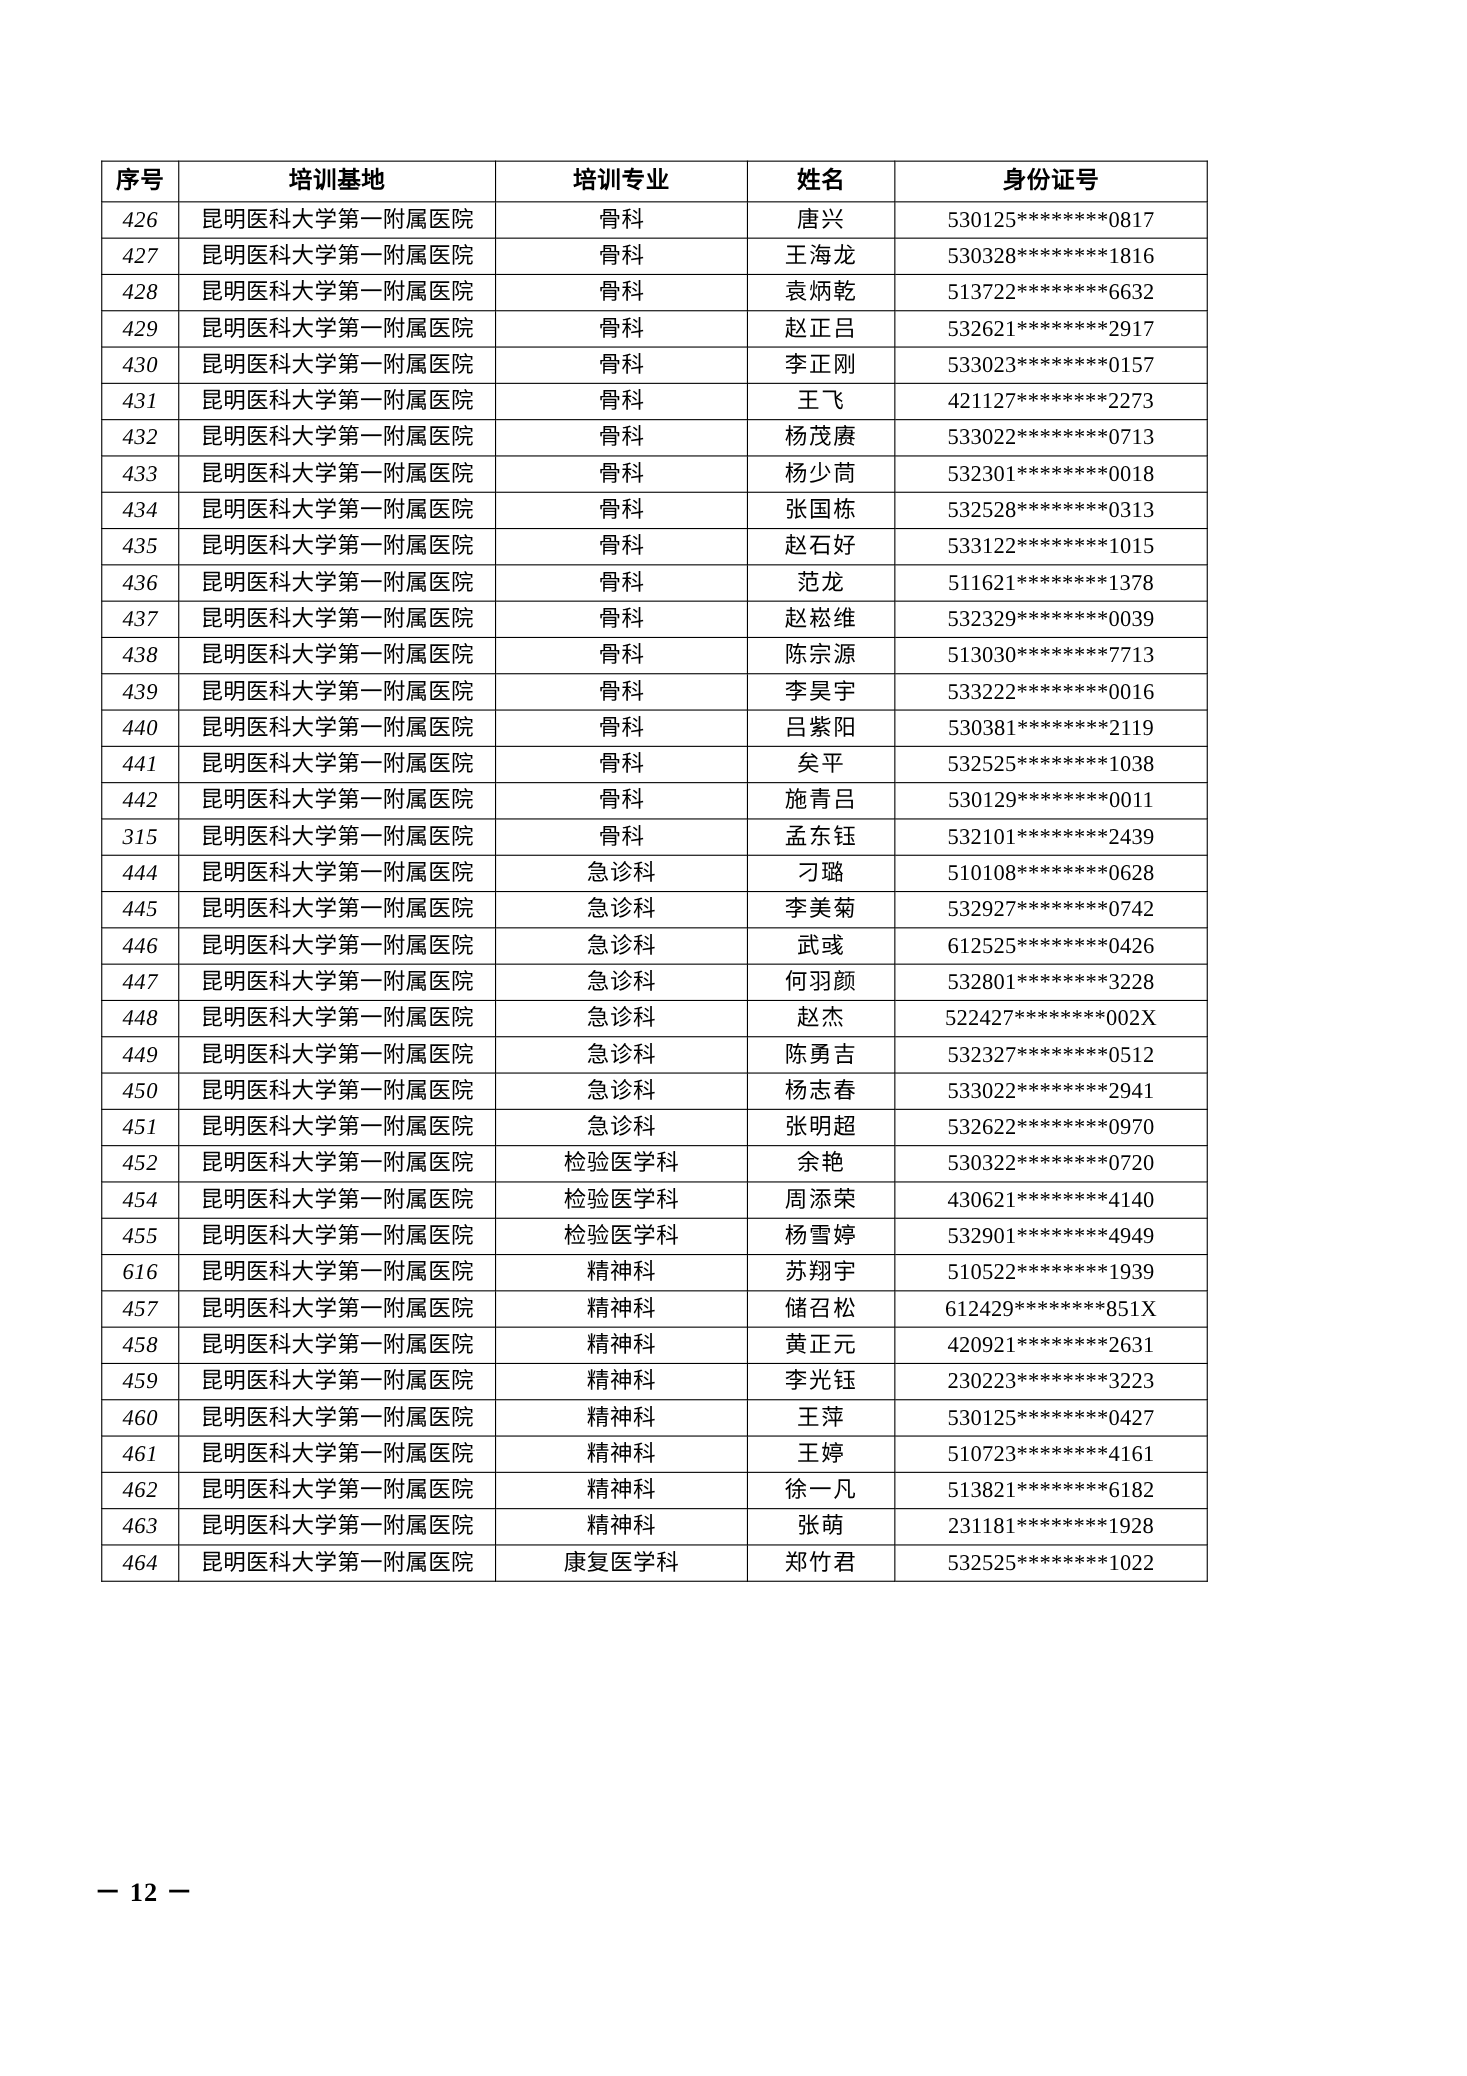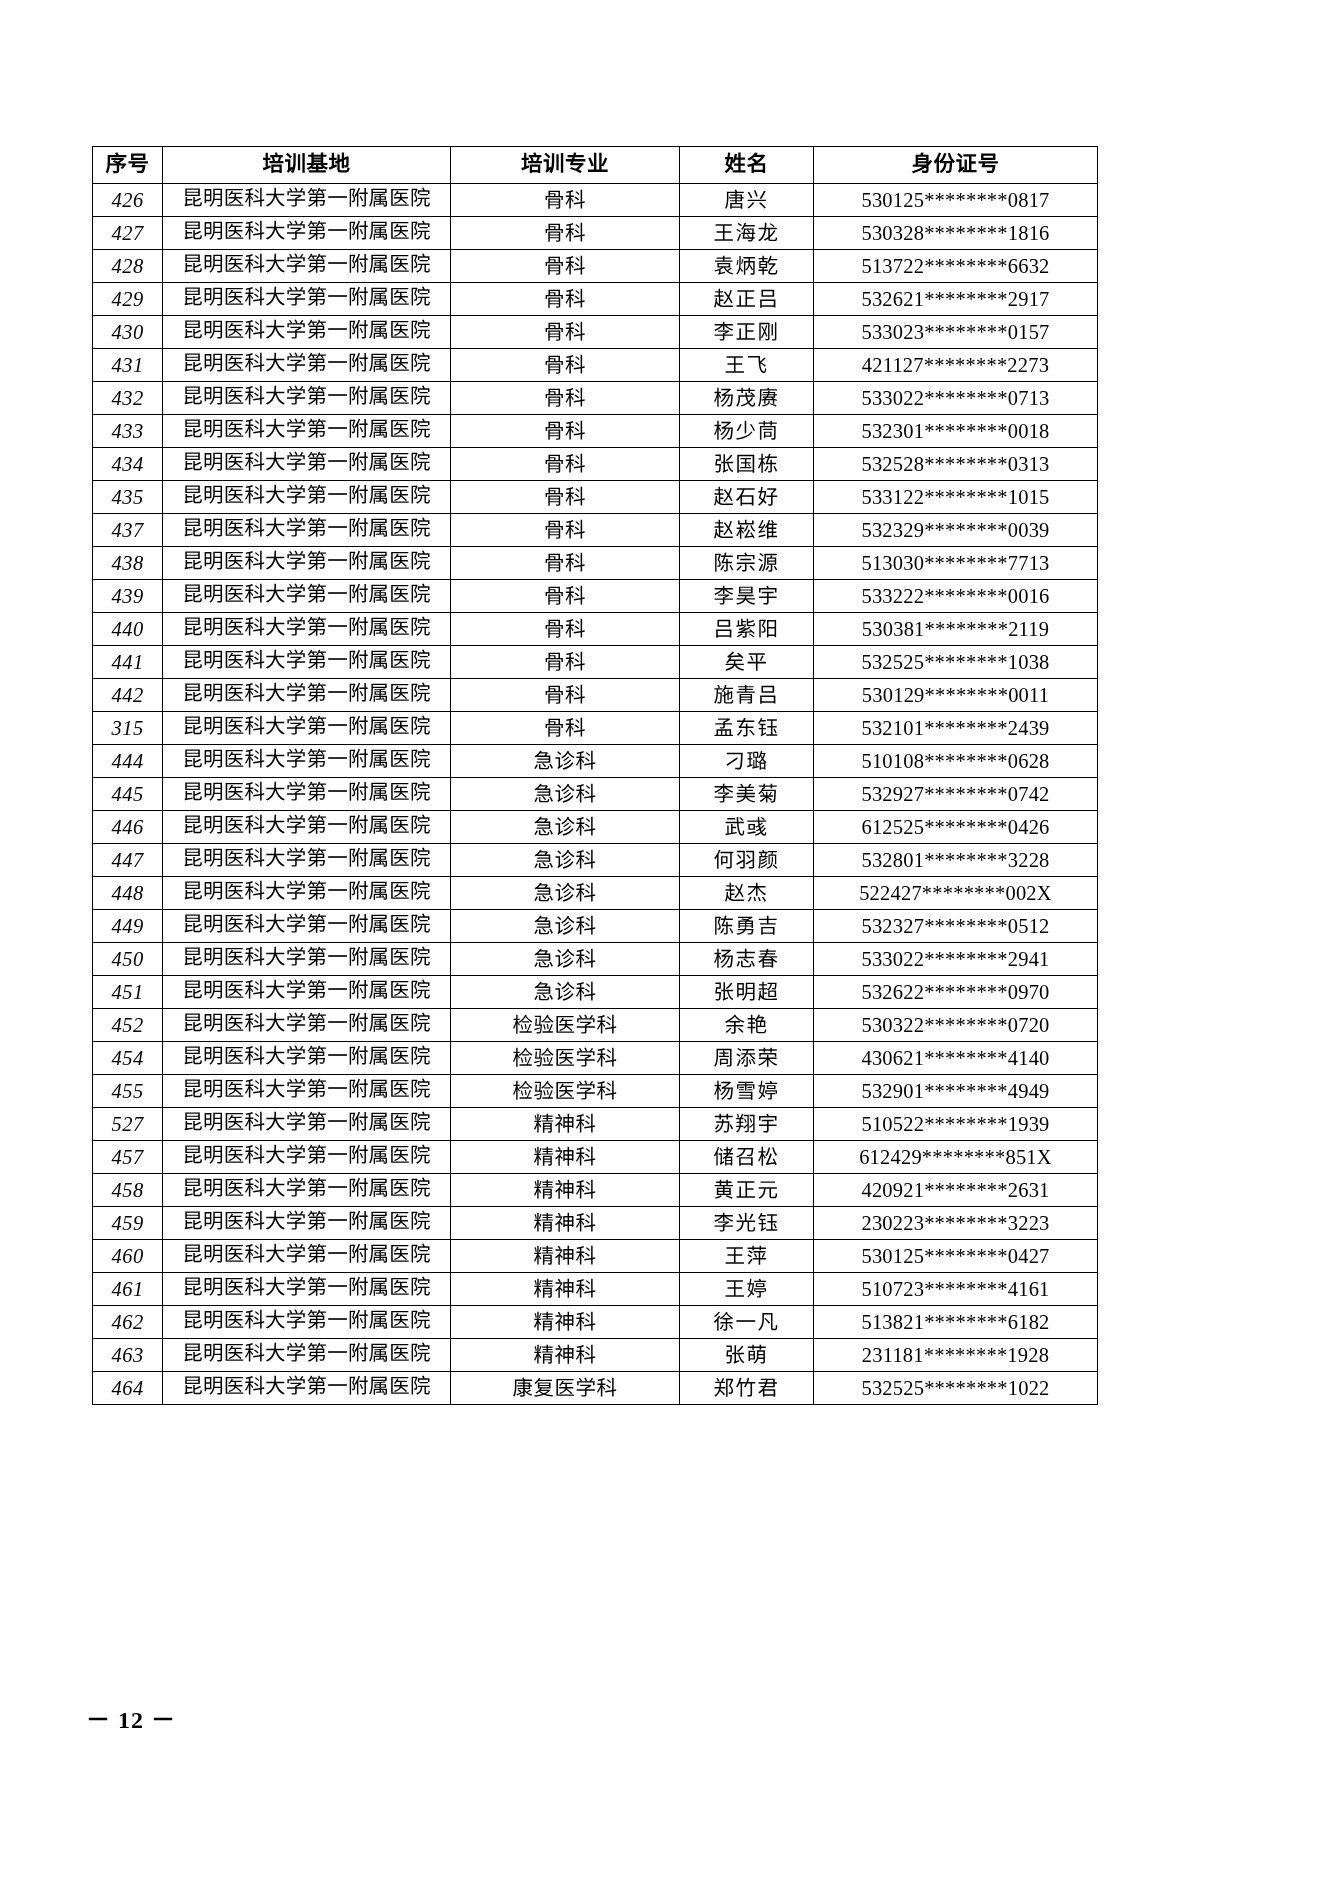--- a/index.html
+++ b/index.html
@@ -62,21 +62,20 @@
     font-size: 20.5px;
   }
   td.seq-cell {
     font-size: 20px;
     letter-spacing: 0.5px;
     font-style: italic;
   }
   td.base-cell {
     font-size: 20.5px;
     letter-spacing: 0.2px;
-    font-family: Liberation Mono, monospace;
   }
   td.major-cell {
     font-size: 20.5px;
     letter-spacing: 0.5px;
   }
   td.name-cell {
     font-size: 20.5px;
     letter-spacing: 1.5px;
   }
   td.id-cell {
@@ -183,20 +182,27 @@
             <td class="id-cell">532528********0313</td>
           </tr>
           <tr>
             <td class="seq-cell">435</td>
             <td class="base-cell">昆明医科大学第一附属医院</td>
             <td class="major-cell">骨科</td>
             <td class="name-cell">赵石好</td>
             <td class="id-cell">533122********1015</td>
           </tr>
           <tr>
+            <td class="seq-cell">436</td>
+            <td class="base-cell">昆明医科大学第一附属医院</td>
+            <td class="major-cell">骨科</td>
+            <td class="name-cell">范龙</td>
+            <td class="id-cell">511621********1378</td>
+          </tr>
+          <tr>
             <td class="seq-cell">437</td>
             <td class="base-cell">昆明医科大学第一附属医院</td>
             <td class="major-cell">骨科</td>
             <td class="name-cell">赵崧维</td>
             <td class="id-cell">532329********0039</td>
           </tr>
           <tr>
             <td class="seq-cell">438</td>
             <td class="base-cell">昆明医科大学第一附属医院</td>
             <td class="major-cell">骨科</td>
@@ -309,21 +315,21 @@
             <td class="id-cell">430621********4140</td>
           </tr>
           <tr>
             <td class="seq-cell">455</td>
             <td class="base-cell">昆明医科大学第一附属医院</td>
             <td class="major-cell">检验医学科</td>
             <td class="name-cell">杨雪婷</td>
             <td class="id-cell">532901********4949</td>
           </tr>
           <tr>
-            <td class="seq-cell">527</td>
+            <td class="seq-cell">616</td>
             <td class="base-cell">昆明医科大学第一附属医院</td>
             <td class="major-cell">精神科</td>
             <td class="name-cell">苏翔宇</td>
             <td class="id-cell">510522********1939</td>
           </tr>
           <tr>
             <td class="seq-cell">457</td>
             <td class="base-cell">昆明医科大学第一附属医院</td>
             <td class="major-cell">精神科</td>
             <td class="name-cell">储召松</td>

